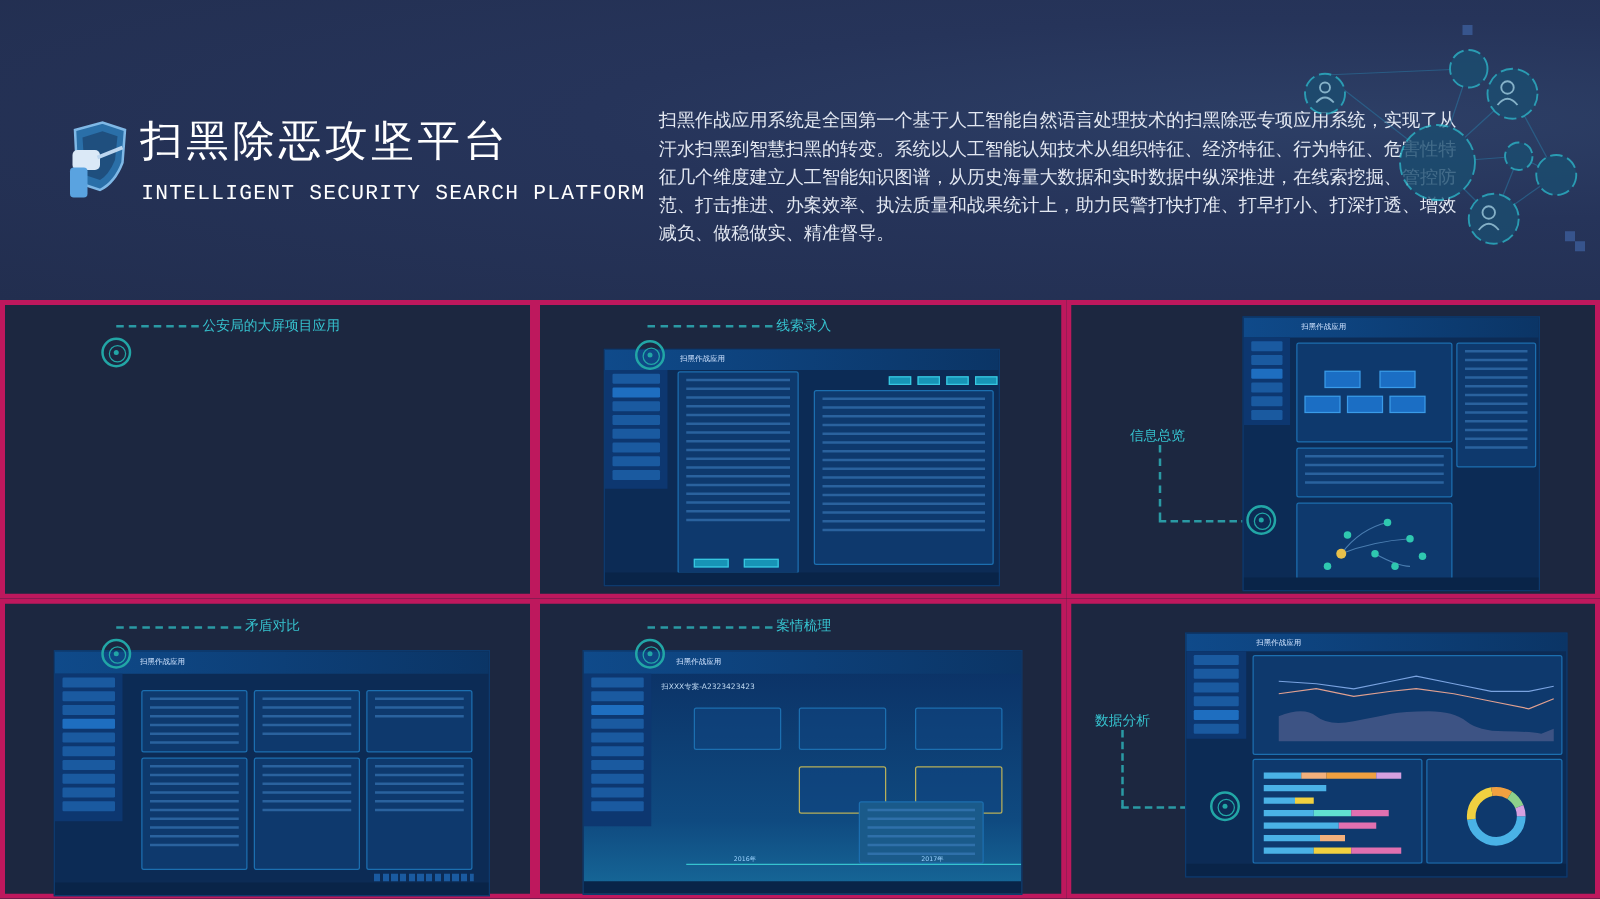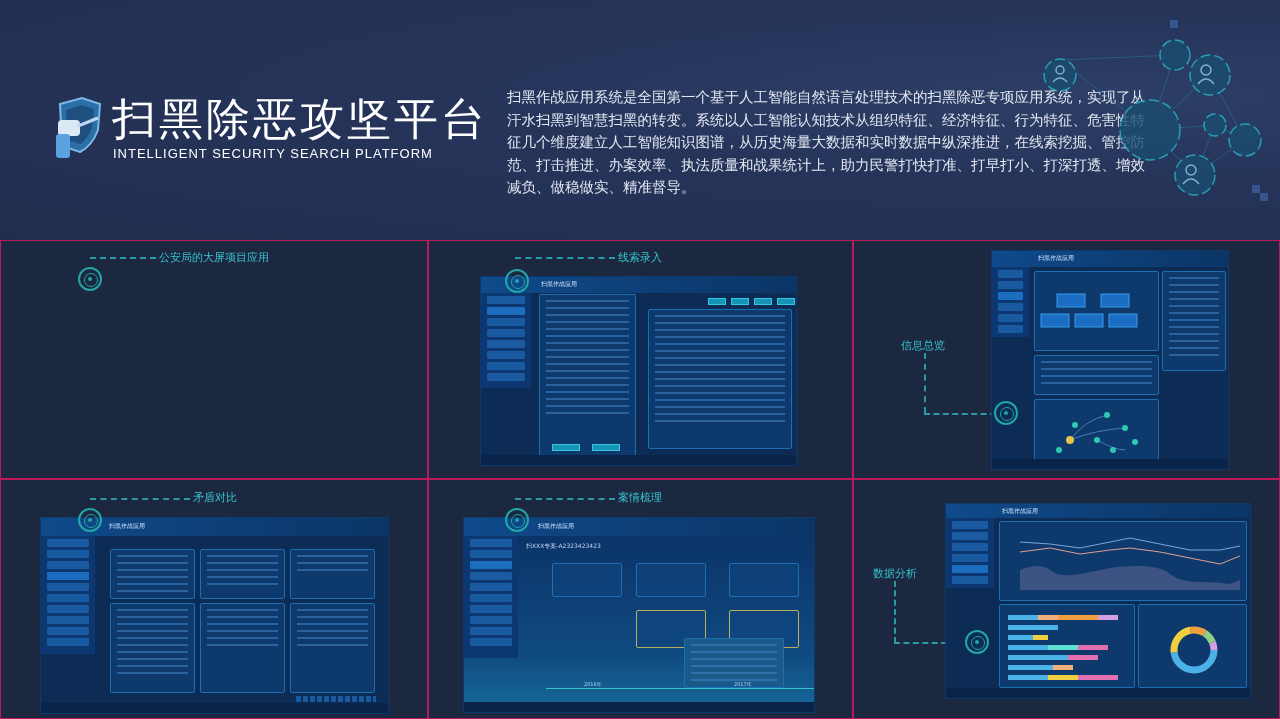--- a/index.html
+++ b/index.html
@@ -3,30 +3,30 @@
 <meta charset="utf-8">
 <style>
   * { box-sizing: border-box; margin: 0; padding: 0; }
   html, body { width: 1280px; height: 719px; overflow: hidden; background: #1a2238; }
   body { font-family: "DejaVu Sans", "Liberation Sans", sans-serif; color: #fff; position: relative; }
 
   
   .header { position: absolute; left: 0; top: 0; width: 1280px; height: 240px;
     background: radial-gradient(ellipse at 85% 40%, #2d3f66 0%, #26345a 40%, #222e4f 100%); overflow: hidden; }
   .logo { position: absolute; left: 52px; top: 96px; width: 50px; height: 64px; }
-  .brand-title { position: absolute; left: 112px; top: 90px; font-size: 44px; letter-spacing: 3px; font-weight: normal; color: #fff; white-space: nowrap; }
-  .brand-sub { position: absolute; left: 113px; top: 146px; font-size: 13px; letter-spacing: 1px; color: #fff; white-space: nowrap; font-family: Liberation Sans, sans-serif; }
+  .brand-title { position: absolute; left: 112px; top: 90px; font-size: 34px; letter-spacing: 3px; font-weight: normal; color: #fff; white-space: nowrap; }
+  .brand-sub { position: absolute; left: 113px; top: 146px; font-size: 17px; letter-spacing: 1px; color: #fff; white-space: nowrap; font-family: Liberation Mono, monospace; }
   .modules { position: absolute; left: 507px; top: 52px; font-size: 17px; font-weight: bold; color: #fff; white-space: nowrap; }
   .modules .sep { margin: 0 7px; font-weight: normal; }
-  .desc { position: absolute; left: 507px; top: 86px; width: 640px; font-size: 14.5px; line-height: 22.5px; color: #e3e8f2; }
+  .desc { position: absolute; left: 527px; top: 86px; width: 640px; font-size: 14.5px; line-height: 22.5px; color: #e3e8f2; }
 
   .net { position: absolute; right: 0; top: 0; width: 260px; height: 230px; opacity: .8; }
 
   
-  .panel { position: absolute; background: #1c2740; border: 1px solid #be185d; }
+  .panel { position: absolute; background: #1c2740; border: 4px solid #be185d; }
   .p1 { left: 0; top: 240px; width: 428px; height: 239px; }
   .p2 { left: 428px; top: 240px; width: 425px; height: 239px; }
   .p3 { left: 853px; top: 240px; width: 427px; height: 239px; }
   .p4 { left: 0; top: 479px; width: 428px; height: 240px; }
   .p5 { left: 428px; top: 479px; width: 425px; height: 240px; }
   .p6 { left: 853px; top: 479px; width: 427px; height: 240px; }
 
   .label { position: absolute; font-size: 11px; color: #36c3cf; white-space: nowrap; }
   .dash-h { position: absolute; height: 0; border-top: 2px dashed #2a9aa4; }
   .dash-v { position: absolute; width: 0; border-left: 2px dashed #2a9aa4; }

